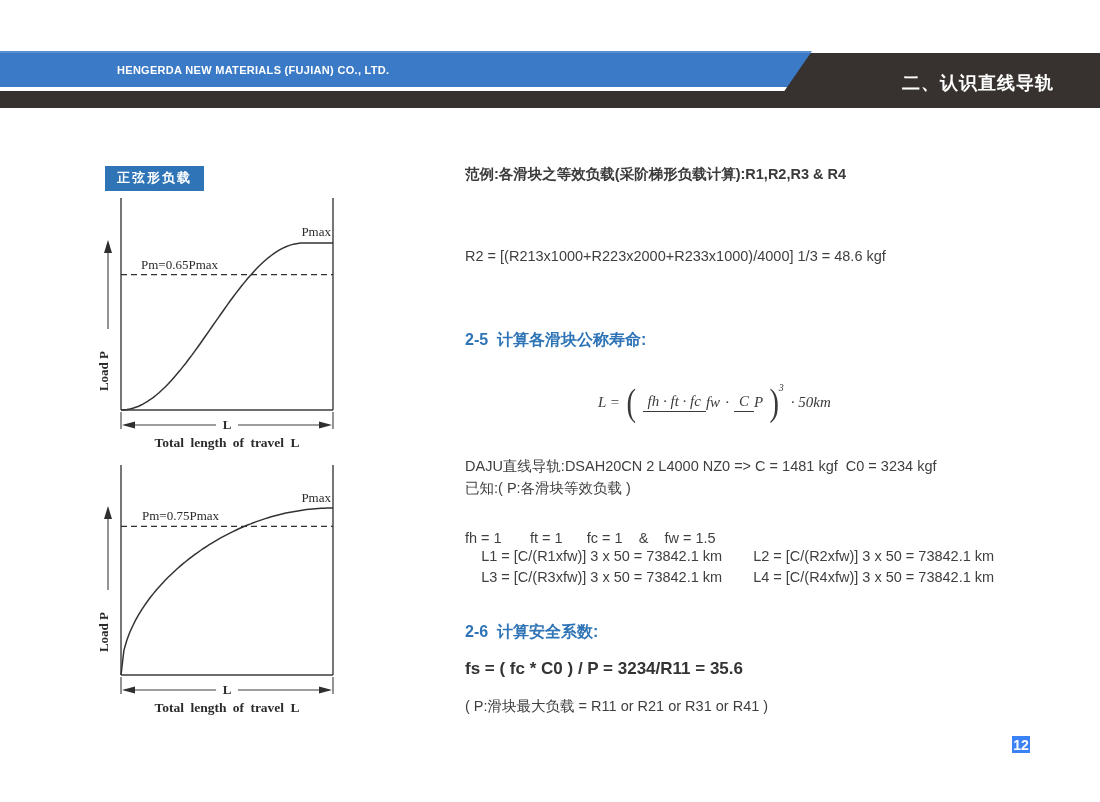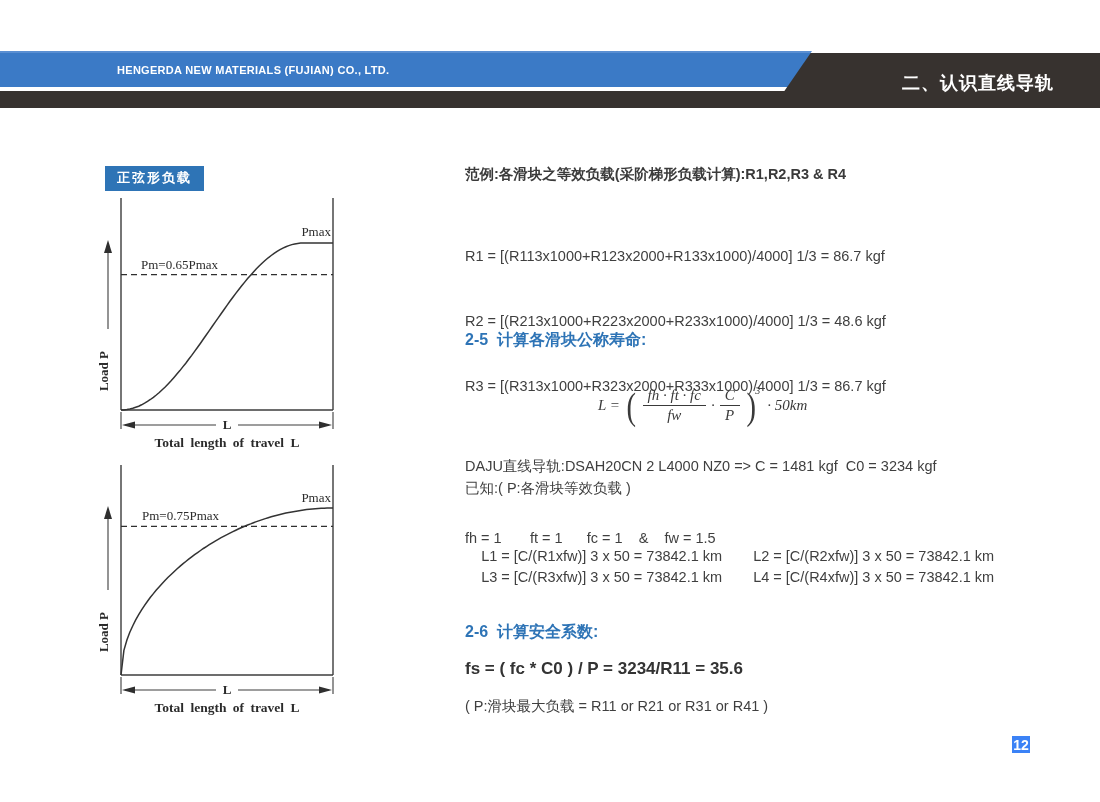--- a/index.html
+++ b/index.html
@@ -36,21 +36,21 @@
   .rcol .row{position:absolute;left:0;white-space:pre}
   .bold-dark{font-weight:bold;color:#3a3a3a}
   .blue-h{color:#2e74b6;font-weight:bold;font-size:16px;white-space:pre}
   .rlines{line-height:21.6px;white-space:pre}
   .lpair span.c1{display:inline-block;width:272px}
   .fs-line{font-weight:bold;font-size:17px;color:#333333;white-space:pre}
 
   
   .formula{position:absolute;left:133px;display:flex;align-items:center;gap:5px;
     font-family:"Liberation Serif",serif;font-style:italic;font-size:15px;color:#3a3a3a}
-  .frac{display:inline-flex;flex-direction:column;align-items:center;line-height:1.15}
+  .frac{display:inline-flex;flex-direction:row;align-items:center;line-height:1.15}
   .frac .num{padding:0 5px 1px;border-bottom:1px solid #3a3a3a}
   .frac .den{padding-top:1px}
   .paren{font-size:38px;font-weight:400;font-style:normal;line-height:.8;transform:scaleX(.75)}
   .pgroup{display:flex;align-items:center}
   .expo{font-size:10px;font-style:italic;position:relative;top:-15px;left:-2px}
 
   
   .pageno{position:absolute;left:1012px;top:736px;width:18px;height:17px;background:#3b82f6;
     color:#ffffff;font-size:14px;font-weight:bold;display:flex;align-items:center;justify-content:center}
 </style>
@@ -104,23 +104,21 @@
   <line class="ax thin" x1="23" y1="56" x2="23" y2="128"></line>
   <path class="fill" d="M23 44 L19 57 L27 57 Z"></path>
   <text class="t bold mid" x="23" y="170" transform="rotate(-90 23 170)">Load P</text>
 </svg>
 
 <div class="rcol">
 
   <div class="row bold-dark" style="top:165px">范例:各滑块之等效负载(采阶梯形负载计算):R1,R2,R3 &amp; R4</div>
 
   <div class="row rlines" style="top:203px">
-    <div>R1 = [(R113x1000+R123x2000+R133x1000)/4000] 1/3 = 86.7 kgf</div>
     <div>R2 = [(R213x1000+R223x2000+R233x1000)/4000] 1/3 = 48.6 kgf</div>
-    <div>R3 = [(R313x1000+R323x2000+R333x1000)/4000] 1/3 = 86.7 kgf</div>
   </div>
 
   <div class="row blue-h" style="top:330px">2-5  计算各滑块公称寿命:</div>
 
   <div class="formula" style="top:387px">
     <span>L =</span>
     <span class="paren">(</span>
     <span class="frac">
       <span class="num">fh ·  ft  · fc</span>
       <span class="den">fw</span>

